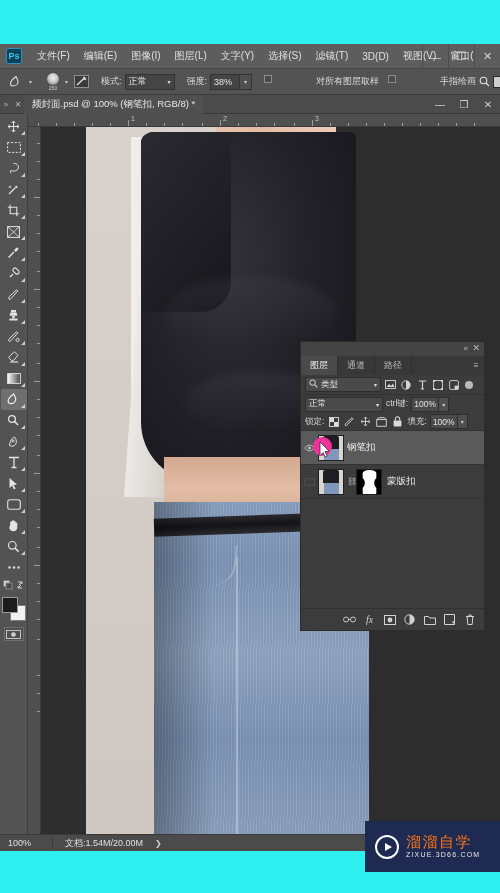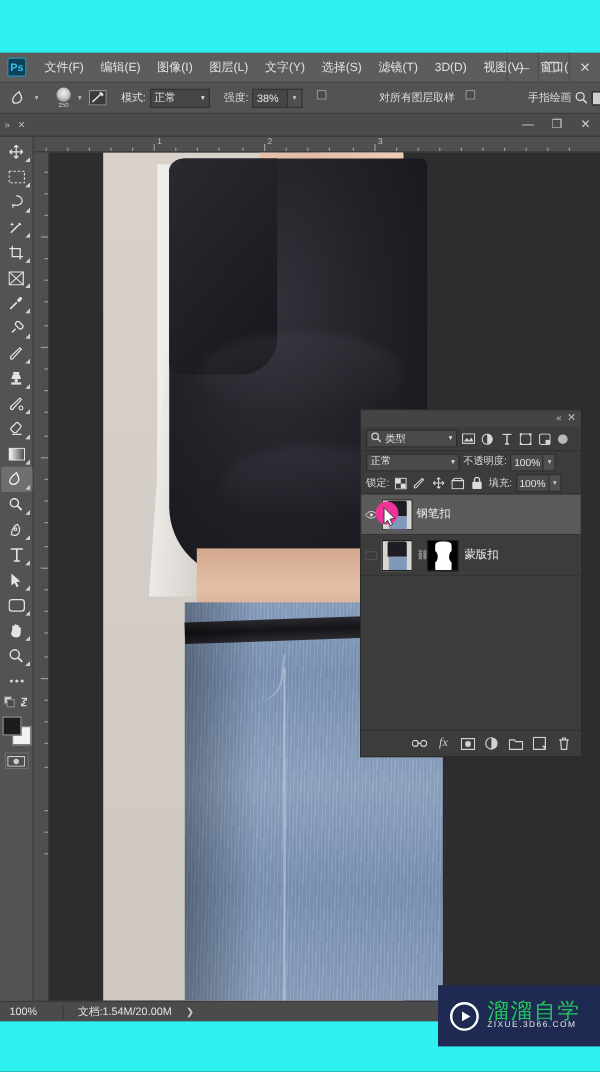--- a/index.html
+++ b/index.html
@@ -277,21 +277,21 @@
   .st-arrow { margin-left:12px; font-size:8px; color:#cfcfcf; }
 
   
   .watermark { position:absolute; right:0; top:821px; width:135px; height:51px;
      background:#1f2a52; display:flex; align-items:center; padding-left:10px; gap:7px; }
   .wm-logo { width:24px; height:24px; border:2px solid #fff; border-radius:50%;
      display:flex; align-items:center; justify-content:center; position:relative; }
   .wm-play { width:0;height:0;border-left:7px solid #fff;
      border-top:4.5px solid transparent;border-bottom:4.5px solid transparent; margin-left:2px; }
   .wm-text { display:flex; flex-direction:column; }
-  .wm-cn { font-size:18px; color:#22c55e; letter-spacing:1.5px; line-height:16px; }
+  .wm-cn { font-size:15px; color:#f97316; letter-spacing:1.5px; line-height:16px; }
   .wm-en { font-size:7px; color:#e6e6e6; letter-spacing:1.2px; line-height:9px; }
 </style>
 </head>
 <body>
 
 <div id="app">
 
   <div class="cyan-top"></div>
   <div class="cyan-bottom"></div>
 
@@ -366,20 +366,21 @@
       </div>
       <div class="smallicon">
         <span class="grad-swatch"></span>
       </div>
       <div class="caret">▾</div>
     </div>
 
     <div class="tabbar">
       <div class="tab-grip">»</div>
       <div class="tab-x-left">✕</div>
+      <div class="doc-tab">频封面.psd @ 100% (钢笔扣, RGB/8) *</div>
       <div class="doc-win-ctls">
         <div class="doc-win-ctl">—</div>
         <div class="doc-win-ctl">❐</div>
         <div class="doc-win-ctl">✕</div>
       </div>
     </div>
 
     <div class="body-row">
 
       <div class="toolbar">
@@ -628,20 +629,26 @@
       <div class="st-arrow">❯</div>
     </div>
   </div>
 
 
   <div class="layers-panel">
     <div class="panel-tabrow">
       <span class="panel-collapse">«</span>
       <span class="panel-close">✕</span>
     </div>
+    <div class="panel-tabs">
+      <div class="ptab active">图层</div>
+      <div class="ptab">通道</div>
+      <div class="ptab">路径</div>
+      <div class="ptab-menu">≡</div>
+    </div>
 
     <div class="filter-row">
       <div class="filter-select">
         <span style="display:flex;align-items:center;gap:3px">
           <span>
             <svg width="9" height="9" viewBox="0 0 9 9">
                 <circle cx="3.6" cy="3.6" r="2.7" fill="none" stroke="#d8d8d8" stroke-width="1"></circle>
                 <path d="M5.7 5.7l2.6 2.6" stroke="#d8d8d8" stroke-width="1.1"></path>
               </svg>
           </span>
@@ -682,21 +689,21 @@
           </svg>
       </div>
       <div class="toggle-dot"></div>
     </div>
 
     <div class="mode-row">
       <div class="mode-select">
         <span>正常</span>
         <span style="font-size:6px">▾</span>
       </div>
-      <div class="pl-label">不透明度:</div>
+      <div class="pl-label">ctrl键:</div>
       <div style="display:flex">
         <div class="pl-field">100%</div>
         <div class="pl-step">▾</div>
       </div>
     </div>
 
     <div class="lock-row">
       <div class="pl-label">锁定:</div>
       <div class="lock-ico">
         <svg width="10" height="10" viewBox="0 0 10 10">

